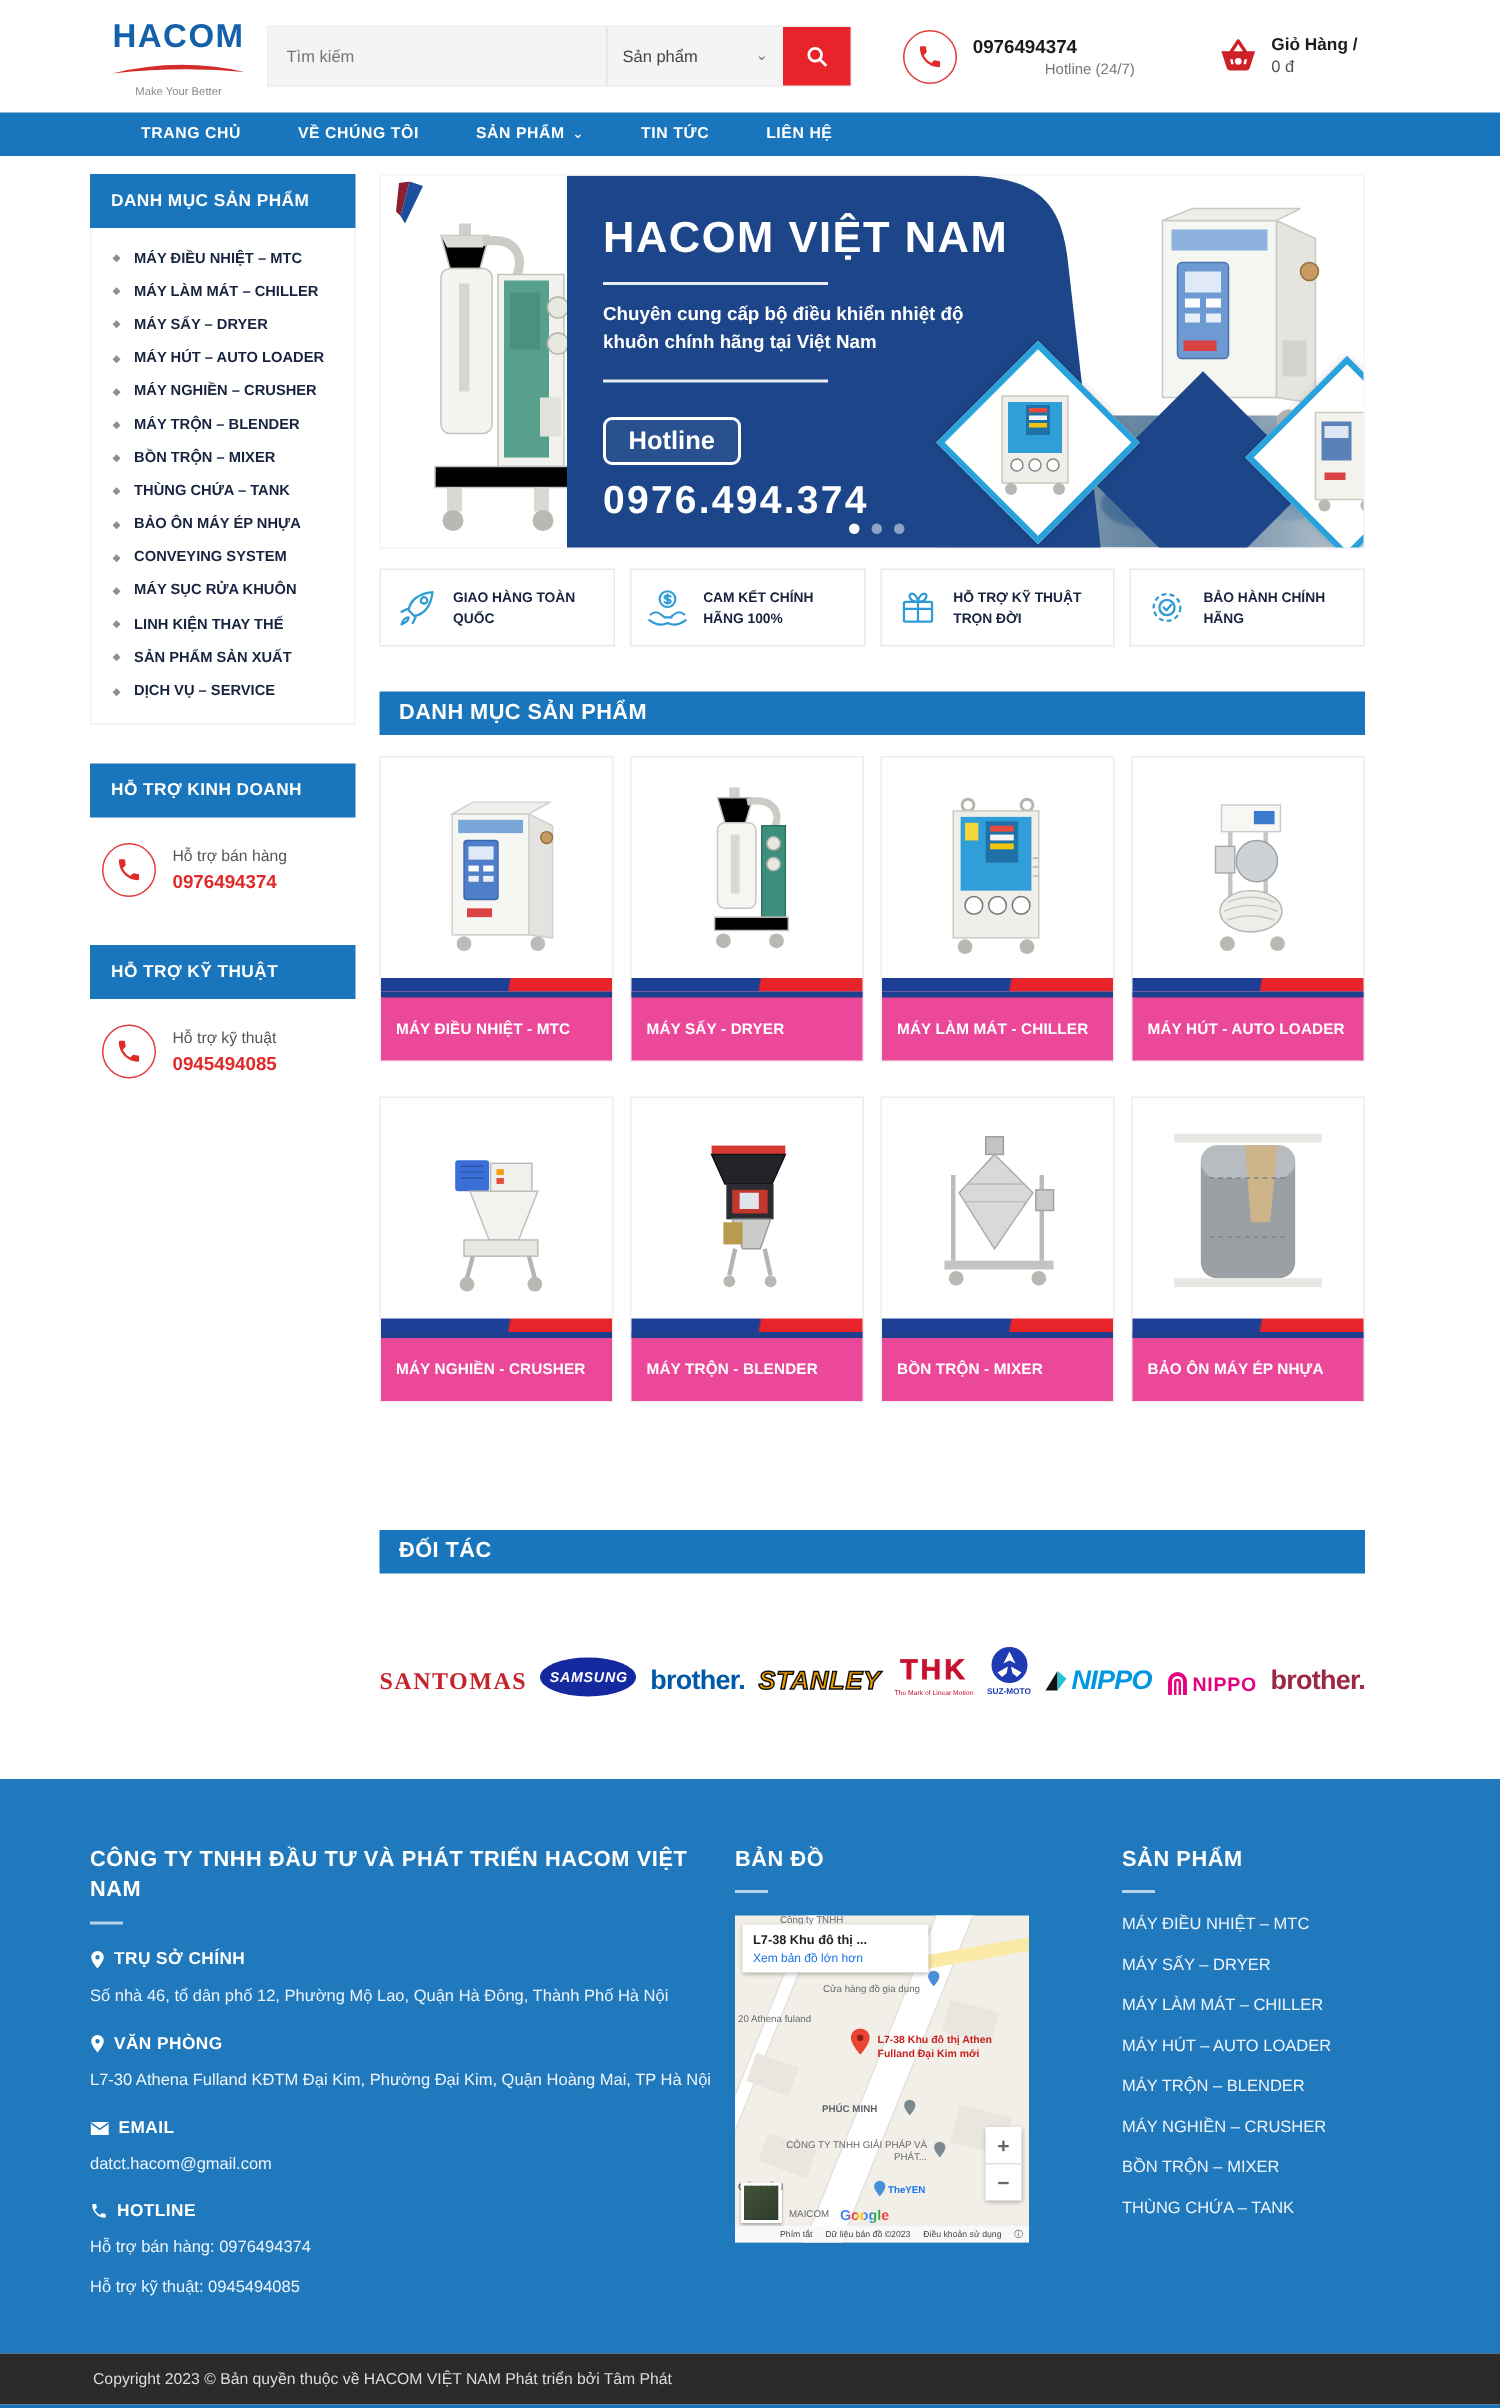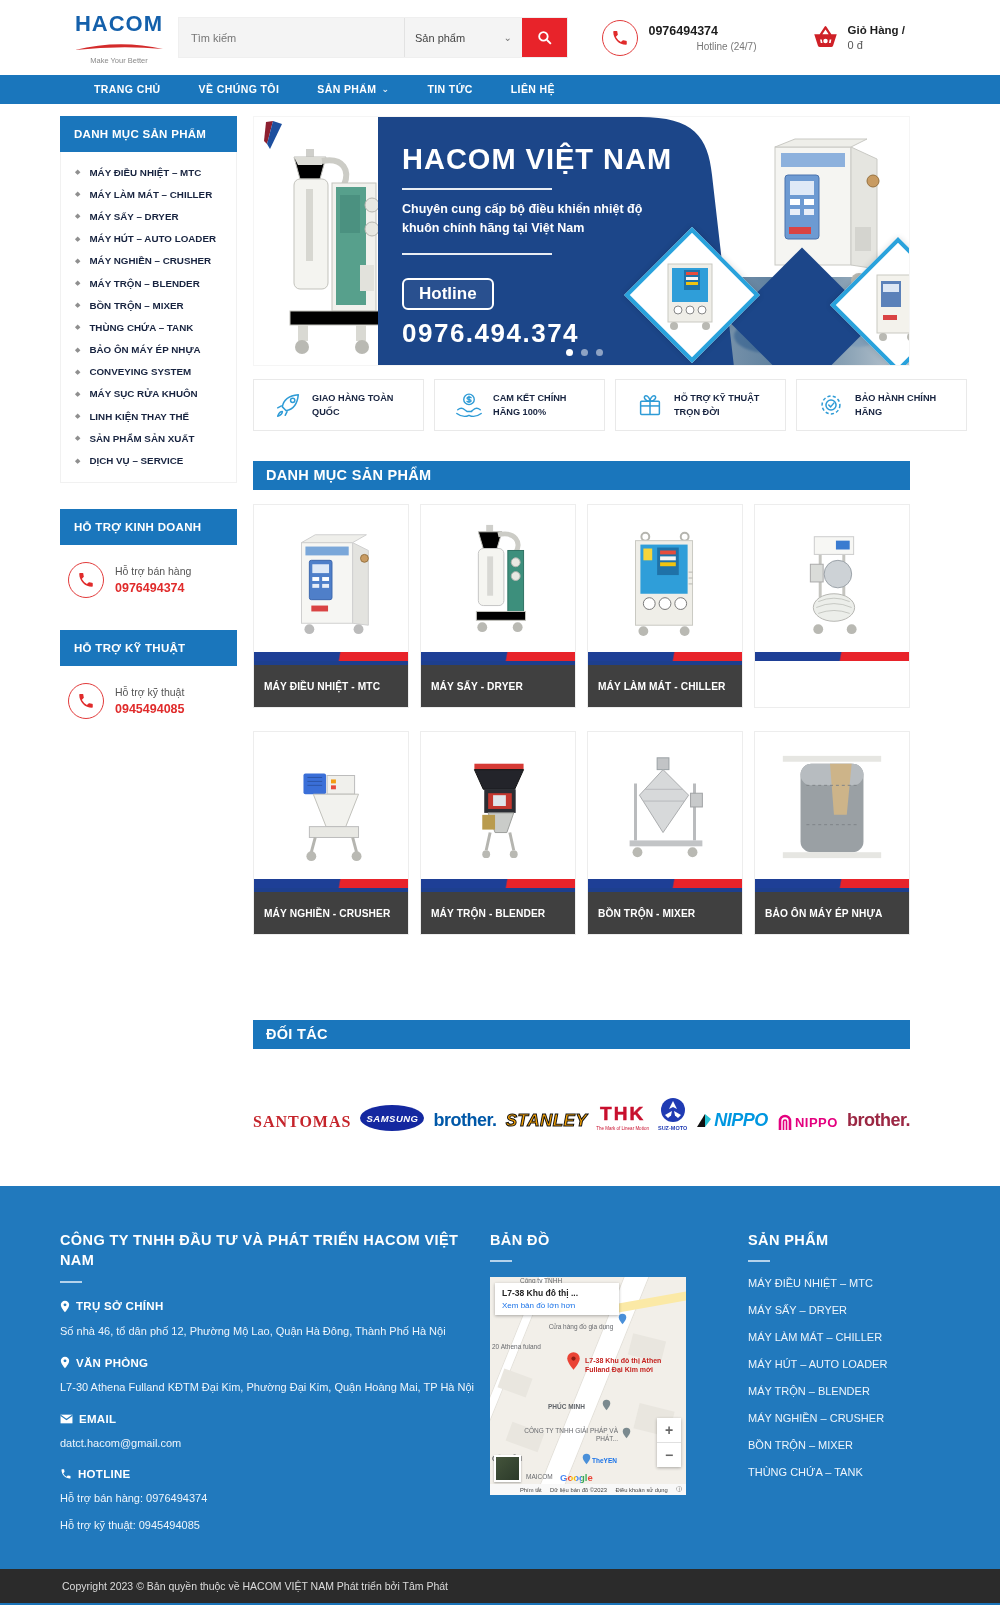--- a/index.html
+++ b/index.html
@@ -64,30 +64,30 @@
   .dot { width:7px; height:7px; border-radius:50%; background:#fff; cursor:pointer; }
   .dot.inactive { opacity:.5; }
   .big-machine { position:absolute; right:2px; top:12px; z-index:2; }
   .diamond { position:absolute; transform:rotate(45deg); z-index:4; display:flex; align-items:center; justify-content:center; }
   .d-white { background:#fff; border:4px solid #29a2dc; box-shadow:0 0 6px rgba(0,0,0,.15); }
   .d-navy { background:#1c4689; }
   .d-inner { transform:rotate(-45deg); }
 
   
   .features { display:flex; gap:10px; margin-top:13px; }
-  .feature { flex:1; border:1px solid #e9e9e9; display:flex; align-items:center; gap:9px; padding:6px 19px; height:52px; background:#fff; }
+  .feature { flex:1; border:1px solid #e9e9e9; display:flex; align-items:center; gap:9px; padding:6px 9px; height:52px; background:#fff; }
   .f-label { font-size:9.2px; font-weight:bold; color:#17233f; line-height:1.55; width:92px; }
 
   
   .section-head { margin-top:30px; background:#1a76bc; color:#fff; font-weight:bold; font-size:14.5px; height:29px; line-height:29px; padding-left:13px; letter-spacing:.3px; }
   .grid { display:flex; flex-wrap:wrap; gap:23px 11px; margin-top:14px; }
   .card { width:156px; border:1px solid #ededed; background:#fff; cursor:pointer; }
   .card-img { height:147px; display:flex; align-items:center; justify-content:center; overflow:hidden; }
   .card-stripe { height:9px; background:linear-gradient(100deg,#1e3f96 55%,#e8232a 56%); }
-  .card-label { background:#404040; border-top:4px solid #1d3f8e; color:#fff; font-weight:bold; font-size:10.2px; height:46px; display:flex; align-items:center; padding:0 6px 0 10px; letter-spacing:.1px; }
+  .card-label { background:#ec4899; border-top:4px solid #1d3f8e; color:#fff; font-weight:bold; font-size:10.2px; height:46px; display:flex; align-items:center; padding:0 6px 0 10px; letter-spacing:.1px; }
 
   
   .partners-head { margin-top:85px; }
   .logo-row { display:flex; align-items:flex-end; justify-content:space-between; margin-top:34px; height:48px; }
   .plogo { display:flex; flex-direction:column; align-items:center; justify-content:center; }
   .lg-santomas { font-family:"Liberation Serif",serif; font-weight:bold; font-size:16px; color:#c5242b; letter-spacing:1px; }
   .lg-samsung { background:#1428a0; color:#fff; font-style:italic; font-weight:bold; font-size:9.5px; width:64px; height:26px; border-radius:50%; display:flex; align-items:center; justify-content:center; letter-spacing:.5px; }
   .lg-brother { font-size:18px; font-weight:bold; color:#0058a8; letter-spacing:-.5px; }
   .lg-stanley { font-size:17px; font-weight:bold; font-style:italic; color:#f7a200; -webkit-text-stroke:1px #111; letter-spacing:.5px; }
   .lg-thk { font-size:19px; font-weight:bold; color:#c8102e; letter-spacing:2px; -webkit-text-stroke:.5px #c8102e; }
@@ -519,20 +519,21 @@
               <rect x="64" y="26" width="14" height="9" fill="#3a7bd0"></rect>
               <rect x="38" y="50" width="13" height="18" fill="#dadcd9" stroke="#aaa"></rect>
               <circle cx="66" cy="60" r="14" fill="#cdd2d6" stroke="#9aa1a7"></circle>
               <ellipse cx="62" cy="94" rx="21" ry="14" fill="#eceeea" stroke="#b5b5b0"></ellipse>
               <path d="M46 88 q16 -7 32 0 M44 94 q18 -8 36 0 M46 100 q16 -6 32 0" stroke="#c5c7c2" fill="none"></path>
               <circle cx="46" cy="116" r="5" fill="#b9b9b3"></circle>
               <circle cx="80" cy="116" r="5" fill="#b9b9b3"></circle>
             </svg>
         </div>
         <div class="card-stripe"></div>
+        <div class="card-label">MÁY HÚT - AUTO LOADER</div>
       </div>
 
       <div class="card">
         <div class="card-img">
           <svg width="118" height="128" viewBox="0 0 120 130">
               <rect x="32" y="32" width="23" height="21" rx="2" fill="#3a6fd8"></rect>
               <path d="M36 36h15M36 40h15M36 44h15" stroke="#2b55a8"></path>
               <rect x="56" y="34" width="28" height="19" fill="#f0f0ec" stroke="#bbb"></rect>
               <rect x="60" y="38" width="5" height="4" fill="#f39c12"></rect>
               <rect x="60" y="44" width="5" height="4" fill="#e74c3c"></rect>

